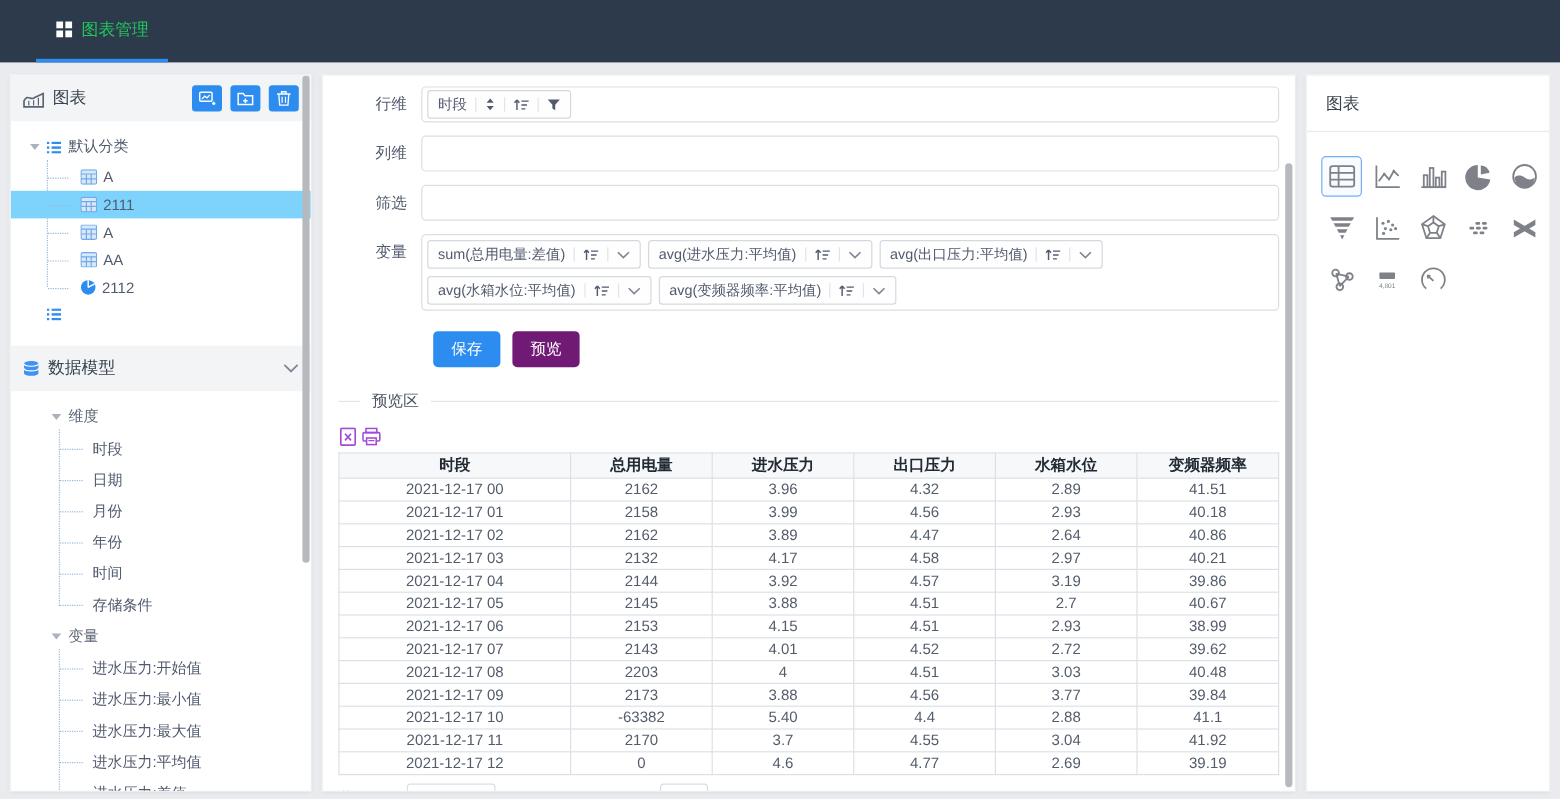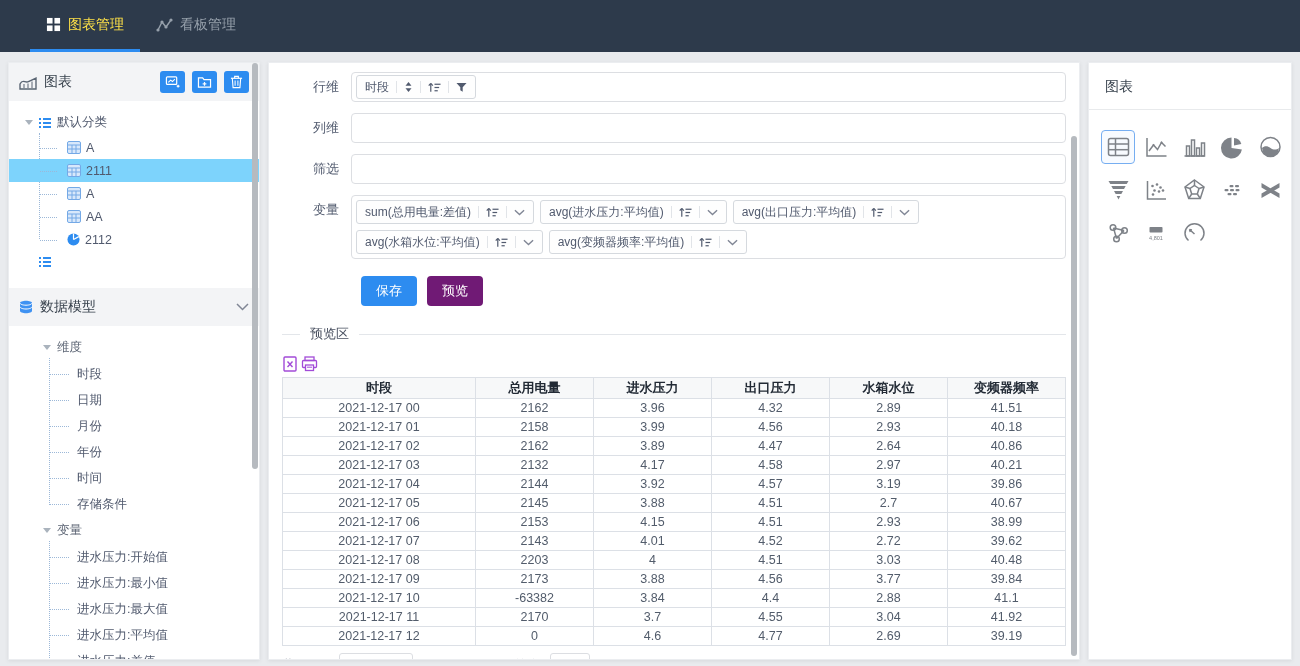--- a/index.html
+++ b/index.html
@@ -7,21 +7,21 @@
   body {
     width:1300px; height:666px; position:relative; overflow:hidden;
     background:#e9ebee;
     font-family:"Liberation Sans","DejaVu Sans",sans-serif;
     color:#515a6e;
   }
   
   .navbar { height:52px; background:#2d3a4b; display:flex; align-items:stretch; padding-left:30px; }
   .nav-tab { display:flex; align-items:center; gap:7px; padding:0 16px; font-size:14px;
              color:#96a0ab; cursor:pointer; border-bottom:3px solid transparent; }
-  .nav-tab.active { color:#fde047; border-bottom-color:#2d8cf0; }
+  .nav-tab.active { color:#22c55e; border-bottom-color:#2d8cf0; }
   
   .panel { position:absolute; background:#fff; border:1px solid #ebedf0;
            box-shadow:0 1px 4px rgba(0,0,0,.08); }
   .left-panel  { left:8px;    top:62px; width:252px; height:598px; overflow:hidden; }
   .center-panel{ left:268px;  top:62px; width:812px; height:598px; overflow:hidden; }
   .right-panel { left:1088px; top:62px; width:204px; height:598px; overflow:hidden; }
   .vthumb { position:absolute; width:6px; border-radius:3px; background:#b6babf; }
   
   .panel-head { display:flex; align-items:center; gap:7px; background:#f3f4f6;
                 height:38px; padding:0 10px; }
@@ -101,30 +101,20 @@
 <div class="navbar">
   <div class="nav-tab active">
     <svg width="15" height="15" viewBox="0 0 16 16">
         <rect x="1" y="1" width="6" height="6" fill="#fff"></rect>
         <rect x="9" y="1" width="6" height="6" fill="#fff"></rect>
         <rect x="1" y="9" width="6" height="6" fill="#fff"></rect>
         <rect x="9" y="9" width="6" height="6" fill="#fff"></rect>
       </svg>
     <span>图表管理</span>
   </div>
-  <div class="nav-tab">
-    <svg width="17" height="14" viewBox="0 0 17 14">
-        <polyline points="2,12 6,4 10,9 15,2" fill="none" stroke="#96a0ab" stroke-width="1.4"></polyline>
-        <circle cx="2" cy="12" r="1.6" fill="#96a0ab"></circle>
-        <circle cx="6" cy="4" r="1.6" fill="#96a0ab"></circle>
-        <circle cx="10" cy="9" r="1.6" fill="#96a0ab"></circle>
-        <circle cx="15" cy="2" r="1.6" fill="#96a0ab"></circle>
-      </svg>
-    <span>看板管理</span>
-  </div>
 </div>
 
 <div class="panel left-panel">
   <div class="panel-head">
     <svg width="18" height="15" viewBox="0 0 18 15">
         <path d="M1 14 L1 9 C4 3 6.5 9 9.5 6.5 L17 3 L17 14 Z" fill="none" stroke="#5a6573" stroke-width="1.4"></path>
         <line x1="5" y1="9" x2="5" y2="13" stroke="#5a6573"></line>
         <line x1="9" y1="8.5" x2="9" y2="13" stroke="#5a6573"></line>
         <line x1="13" y1="6.5" x2="13" y2="13" stroke="#5a6573"></line>
       </svg>
@@ -537,21 +527,21 @@
           <td>2021-12-17 09</td>
           <td>2173</td>
           <td>3.88</td>
           <td>4.56</td>
           <td>3.77</td>
           <td>39.84</td>
         </tr>
         <tr>
           <td>2021-12-17 10</td>
           <td>-63382</td>
-          <td>3.84</td>
+          <td>5.40</td>
           <td>4.4</td>
           <td>2.88</td>
           <td>41.1</td>
         </tr>
         <tr>
           <td>2021-12-17 11</td>
           <td>2170</td>
           <td>3.7</td>
           <td>4.55</td>
           <td>3.04</td>

